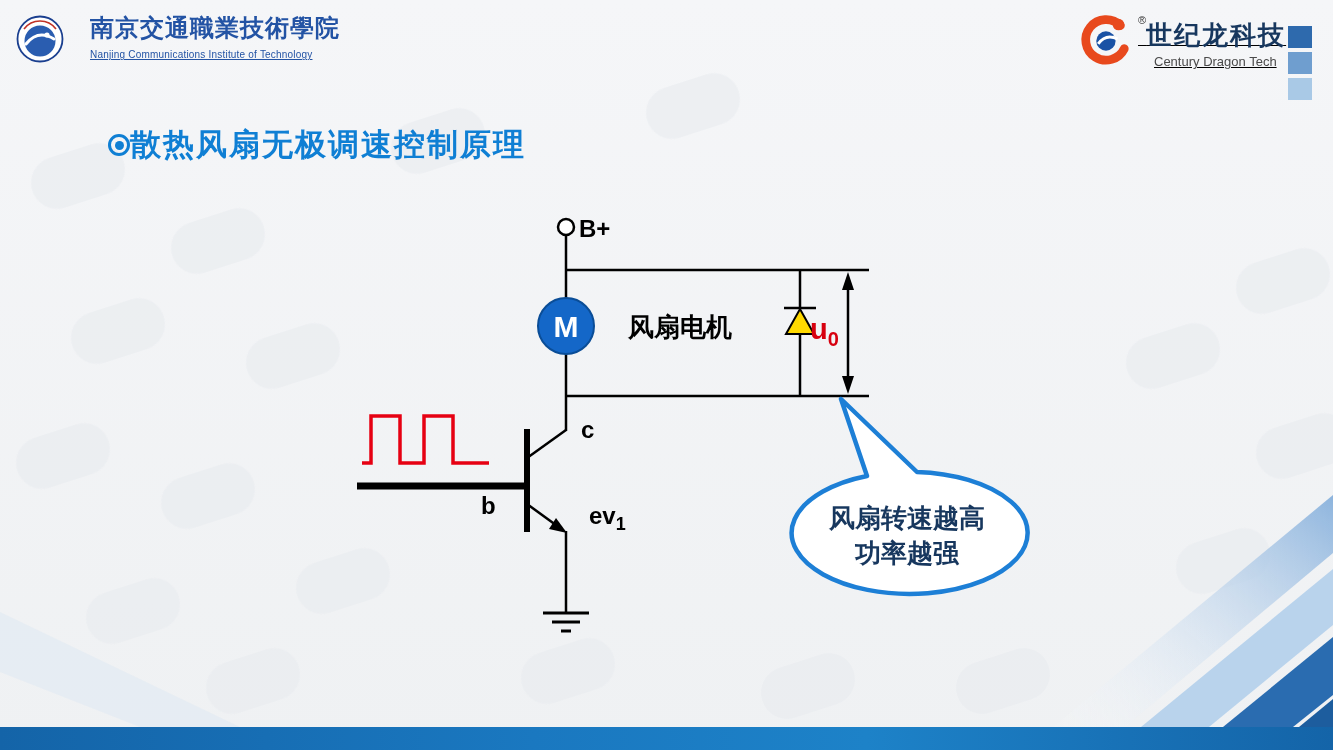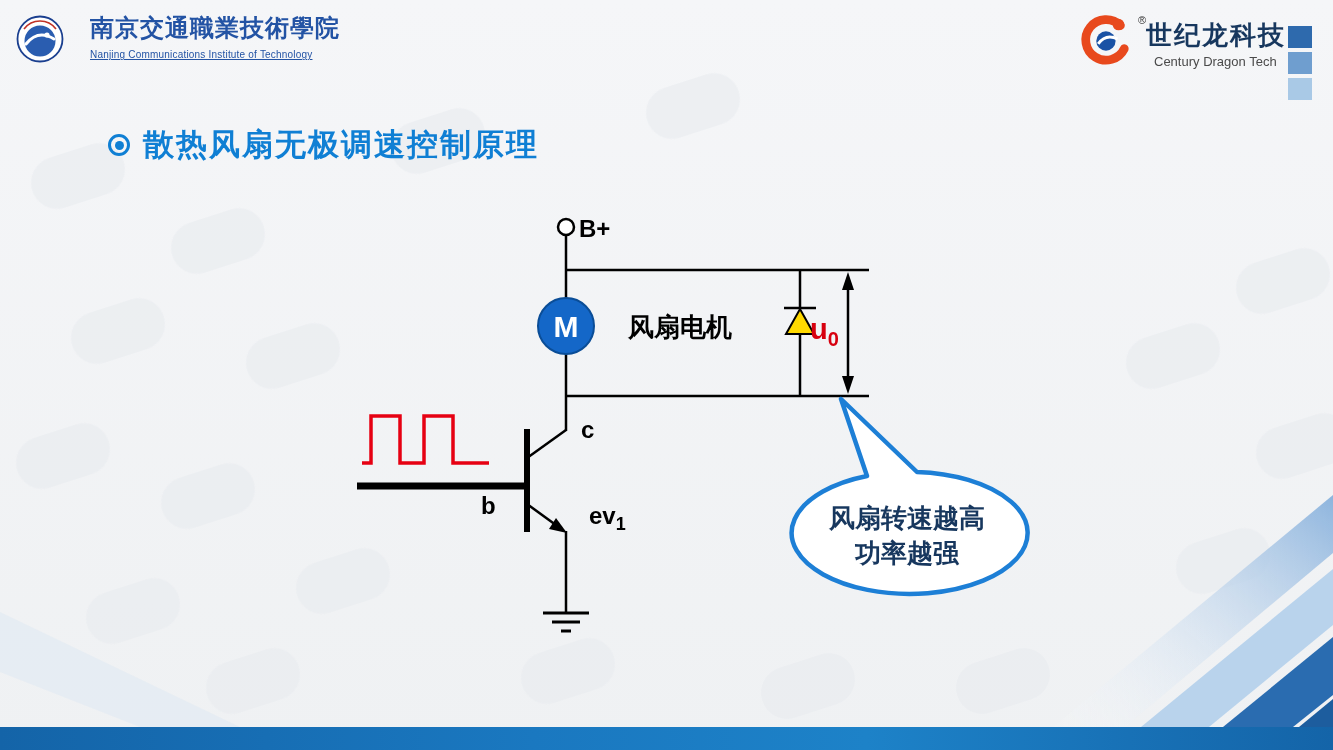--- a/index.html
+++ b/index.html
@@ -20,33 +20,33 @@
   
   .header { position:absolute; top:0; left:0; right:0; height:95px; z-index:3; }
   .brand-left { position:absolute; left:16px; top:15px; display:flex; gap:26px; align-items:flex-start; }
   .inst-logo { width:48px; height:48px; flex:0 0 auto; }
   .inst-name { font-family:"DejaVu Serif", serif; font-weight:700; font-size:24px;
                color:var(--institute-blue,#2353a4); letter-spacing:1px; line-height:1.1; }
   .inst-sub  { font-size:10px; color:var(--institute-blue,#2353a4); margin-top:8px; letter-spacing:.2px;text-decoration:underline; }
 
   .brand-right { position:absolute; left:1075px; top:12px; display:flex; gap:5px; }
   .cd-logo { width:58px; height:58px; flex:0 0 auto; }
-  .cd-text { padding-top:6px; }
+  .cd-text { padding-top:6px;text-decoration:underline; }
   .reg { font-size:11px; vertical-align:top; color:#333; position:relative; top:-4px; }
   .cd-name { font-size:26px; font-weight:700; color:var(--brand-navy,#17375e); letter-spacing:2px; }
   .cd-sub { font-size:13px; color:#4a4a4a; margin-left:16px; margin-top:1px; }
 
   .squares { position:absolute; top:26px; right:21px; display:flex; flex-direction:column; gap:4px; z-index:3; }
   .sq { width:24px; height:22px; display:block; }
   .sq1 { background:#2e6aad; }
   .sq2 { background:#6f9ecf; }
   .sq3 { background:#a9c9e6; }
 
   
-  .title-row { position:absolute; left:108px; top:124px; display:flex; align-items:center; gap:13px; z-index:3; }
+  .title-row { position:absolute; left:108px; top:124px; display:flex; align-items:center; z-index:3; }
   .bullet { width:22px; height:22px; border:3.5px solid var(--title-blue,#0f7fd4); border-radius:50%;
             display:flex; align-items:center; justify-content:center; flex:0 0 auto; }
   .bullet-dot { width:9px; height:9px; border-radius:50%; background:var(--title-blue,#0f7fd4); }
   .slide-title { font-size:31px; font-weight:700; color:var(--title-blue,#0f7fd4); letter-spacing:2px; }
 
   
   .wiregrp line, .w { stroke:#000; stroke-width:2.5; fill:none; }
   .terminal { fill:#fff; stroke:#000; stroke-width:2.5; }
   .lbl { font-weight:700; font-size:24px; fill:#000; font-family:"Liberation Sans", sans-serif; }
   .big { font-size:26px; }

